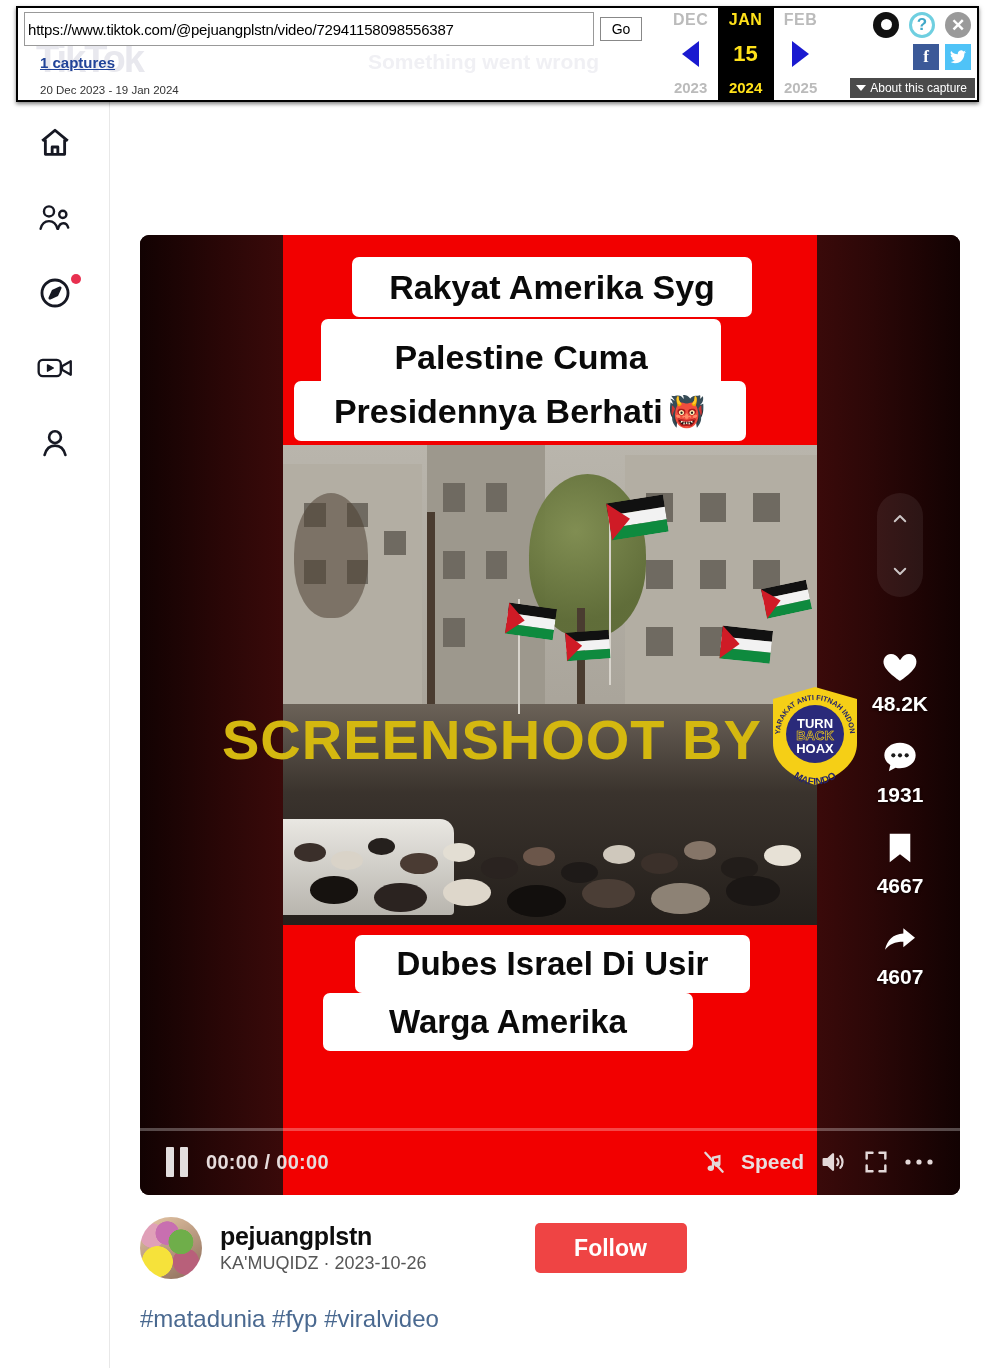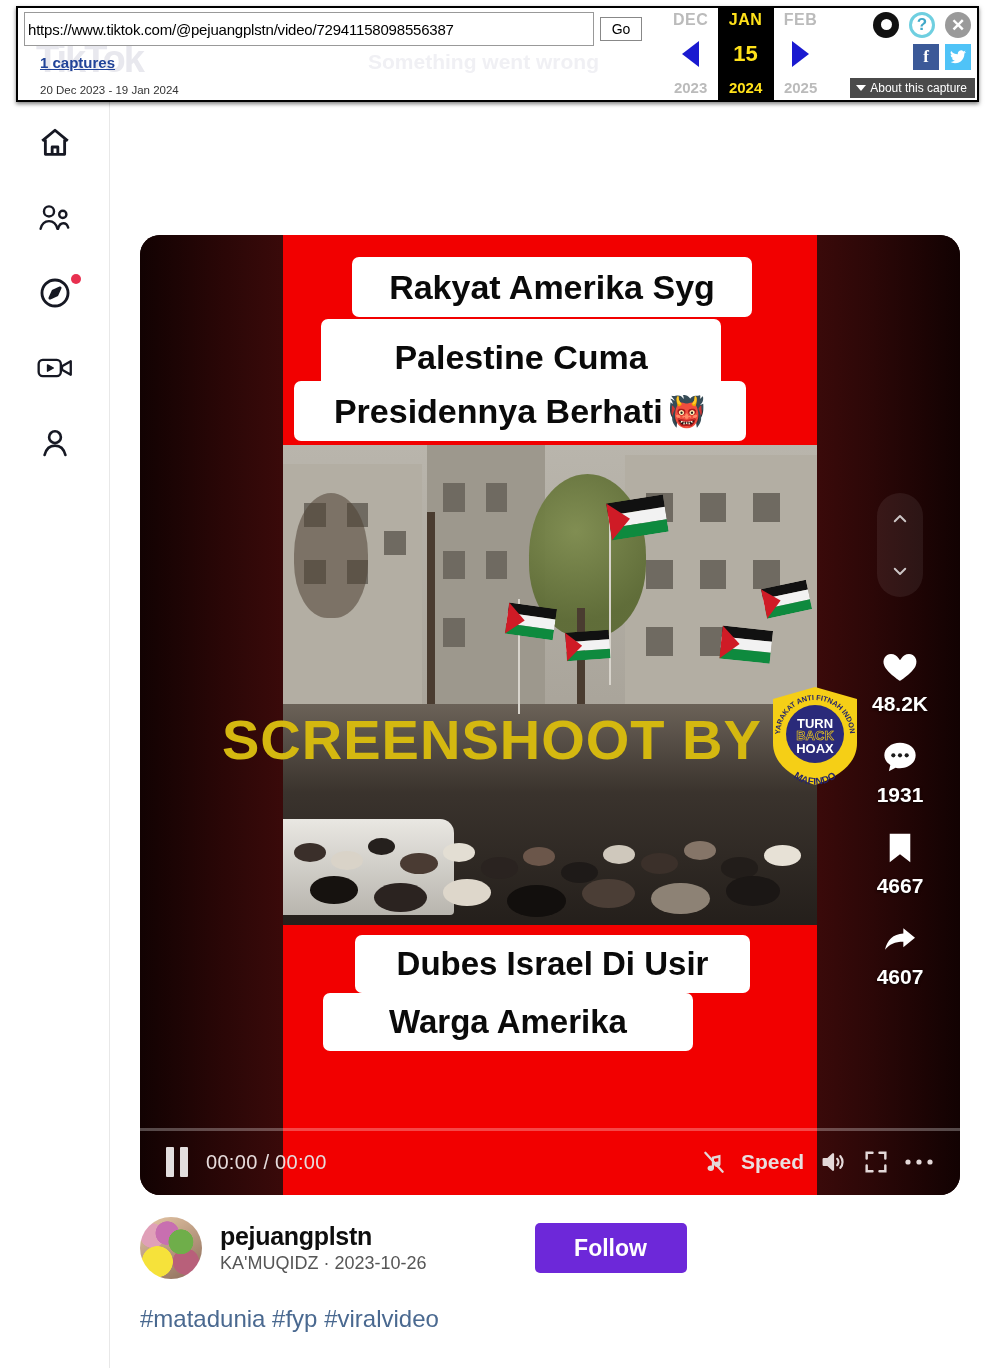--- a/index.html
+++ b/index.html
@@ -145,21 +145,21 @@
     width: 10px; height: 10px; border-radius: 50%; background: #e8304f;
   }
 
   
   #main { position: absolute; left: 110px; top: 0; width: 885px; height: 100%; }
 
   
   #video-card {
     position: absolute; left: 30px; top: 135px;
     width: 820px; height: 960px;
-    border-radius: 20px; overflow: hidden;
+    border-radius: 9px; overflow: hidden;
     background: #1a0404;
   }
   
   #rail-left, #rail-right {
     position: absolute; top: 0; height: 100%; width: 143px;
     z-index: 1;
   }
   #rail-left { left: 0; background: linear-gradient(90deg,#120202 0%,#2b0707 60%,#3a0a0a 100%); }
   #rail-right { right: 0; background: linear-gradient(270deg,#120202 0%,#2b0707 60%,#3a0a0a 100%); }
 
@@ -273,21 +273,21 @@
     z-index: 12; display: flex; align-items: center;
     padding: 0 26px; gap: 14px;
   }
   #progress {
     position: absolute; left: 0; bottom: 64px; width: 820px; height: 3px;
     background: rgba(255,255,255,.28); z-index: 12;
   }
   #progress .fill { width: 0%; height: 100%; background: #fff; }
   #btn-pause { width: 26px; height: 30px; display:flex; gap:6px; cursor:pointer; }
   #btn-pause span { width: 8px; height: 30px; background: #e3dede; border-radius: 1px; }
-  #timecode { color: #e6dcdc; font-size: 20px; font-weight: normal; letter-spacing: .3px; }
+  #timecode { color: #e6dcdc; font-size: 20px; font-weight: bold; letter-spacing: .3px; }
   #ctl-spacer { flex: 1; }
   .ctl { cursor: pointer; display:flex; align-items:center; justify-content:center; }
   #speed-label { color:#e9dede; font-size:21px; font-weight:bold; }
 
   
   #author-row {
     position: absolute; left: 30px; top: 1110px;
     width: 680px; height: 76px;
     display: flex; align-items: center; gap: 18px;
   }
@@ -301,21 +301,21 @@
       radial-gradient(circle at 20% 30%, #e0a0b8 0%, #e0a0b8 18%, transparent 19%),
       linear-gradient(150deg,#e8c9a8 0%,#8a6a58 100%);
     flex-shrink: 0;
   }
   #author-meta { display: flex; flex-direction: column; gap: 2px; }
   #author-name { font-size: 25px; font-weight: bold; color: #0e0e0e; letter-spacing: -.3px; }
   #author-sub  { font-size: 18px; color: #565656; }
   #follow-btn {
     margin-left: 90px;
     width: 152px; height: 50px; border-radius: 5px;
-    background: #6d28d9; color: #fff;
+    background: #ef4444; color: #fff;
     font-size: 23px; font-weight: bold;
     display:flex; align-items:center; justify-content:center; cursor:pointer;
     border: none; font-family: "Liberation Sans", sans-serif;
   }
   #hashtags {
     position: absolute; left: 30px; top: 1205px;
     font-size: 24px; color: #4a6990; cursor: pointer; text-align: center;
   }
 </style>
 </head>

